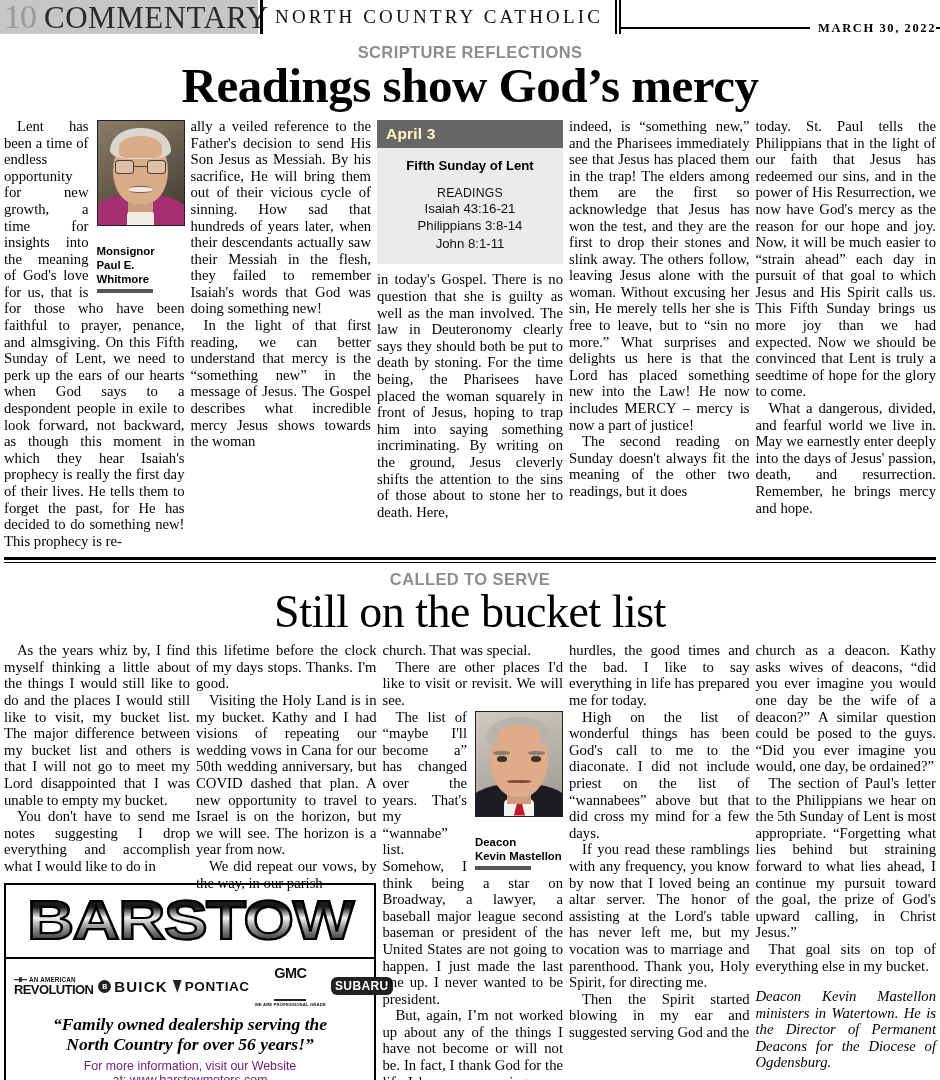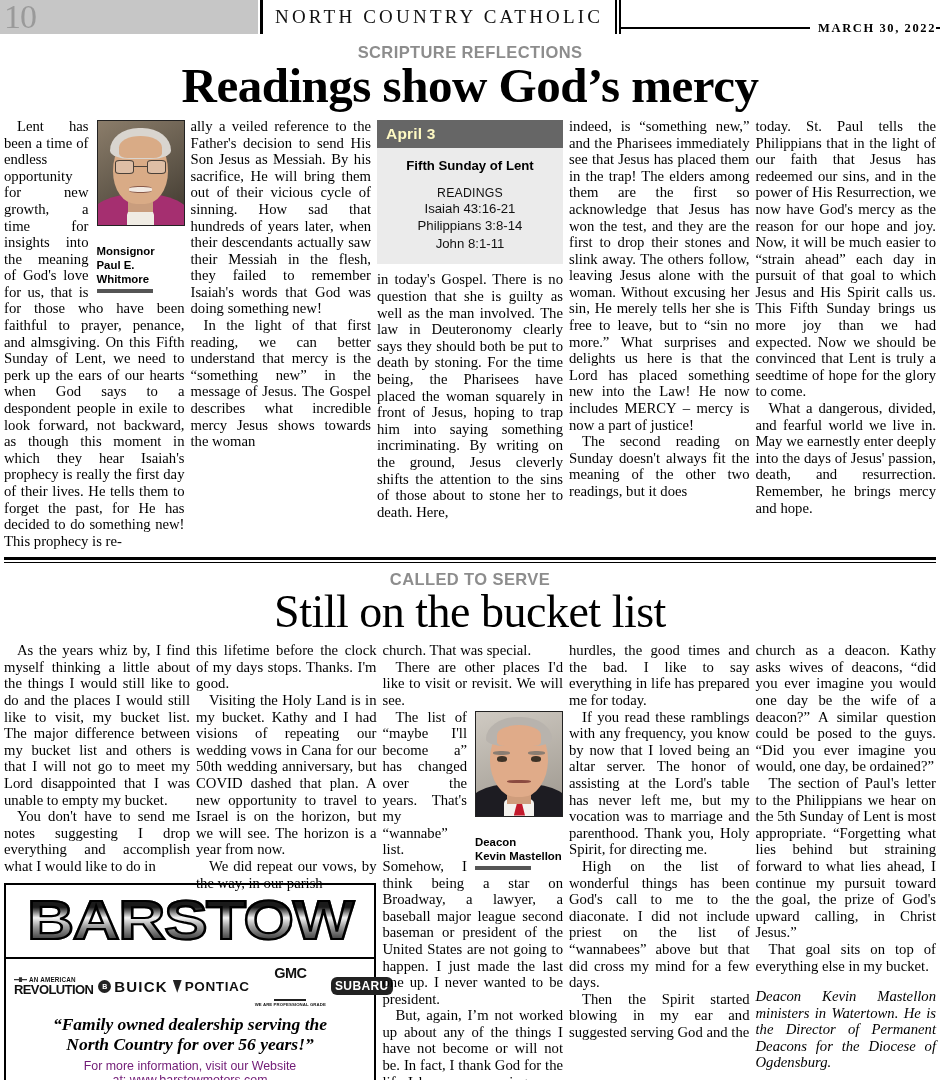--- a/index.html
+++ b/index.html
@@ -418,20 +418,21 @@
     padding: 4px 0 5px 0;
     margin-top: 6px;
   }
 </style>
 </head>
 <body>
 
 <div class="masthead">
   <div class="mh-left">
     <span class="mh-pagenum">10</span>
+    <span class="mh-section">COMMENTARY</span>
   </div>
   <div class="mh-mid">
     <span class="mh-paper">NORTH COUNTRY CATHOLIC</span>
   </div>
   <div class="mh-divider"></div>
   <div class="mh-right">
     <div class="mh-rule"></div>
     <div class="mh-date">MARCH 30, 2022</div>
   </div>
 </div>
@@ -586,22 +587,22 @@
           <div>Kevin Mastellon</div>
         </div>
         <div class="caprule"></div>
       </div>
       <p>The list of “maybe I'll become a” has changed over the years. That's my “wannabe” list. Somehow, I think being a star on Broadway, a lawyer, a baseball major league second baseman or president of the United States are not going to happen. I just made the last one up. I never wanted to be president.</p>
       <p>But, again, I’m not worked up about any of the things I have not become or will not be. In fact, I thank God for the life I have, our marriage, our daughter, her wonderful family, the experiences and</p>
     </div>
 
     <div class="col">
       <p class="noindent">hurdles, the good times and the bad. I like to say everything in life has prepared me for today.</p>
+      <p>High on the list of wonderful things has been God's call to me to the diaconate. I did not include priest on the list of “wannabees” above but that did cross my mind for a few days.</p>
       <p>If you read these ramblings with any frequency, you know by now that I loved being an altar server. The honor of assisting at the Lord's table has never left me, but my vocation was to marriage and parenthood. Thank you, Holy Spirit, for directing me.</p>
-      <p>High on the list of wonderful things has been God's call to me to the diaconate. I did not include priest on the list of “wannabees” above but that did cross my mind for a few days.</p>
       <p>Then the Spirit started blowing in my ear and suggested serving God and the</p>
     </div>
 
     <div class="col">
       <p class="noindent">church as a deacon. Kathy asks wives of deacons, “did you ever imagine you would one day be the wife of a deacon?” A similar question could be posed to the guys. “Did you ever imagine you would, one day, be ordained?”</p>
       <p>The section of Paul's letter to the Philippians we hear on the 5th Sunday of Lent is most appropriate. “Forgetting what lies behind but straining forward to what lies ahead, I continue my pursuit toward the goal, the prize of God's upward calling, in Christ Jesus.”</p>
       <p>That goal sits on top of everything else in my bucket.</p>
       <p class="italic">Deacon Kevin Mastellon ministers in Watertown. He is the Director of Permanent Deacons for the Diocese of Ogdensburg.</p>
     </div>
 

